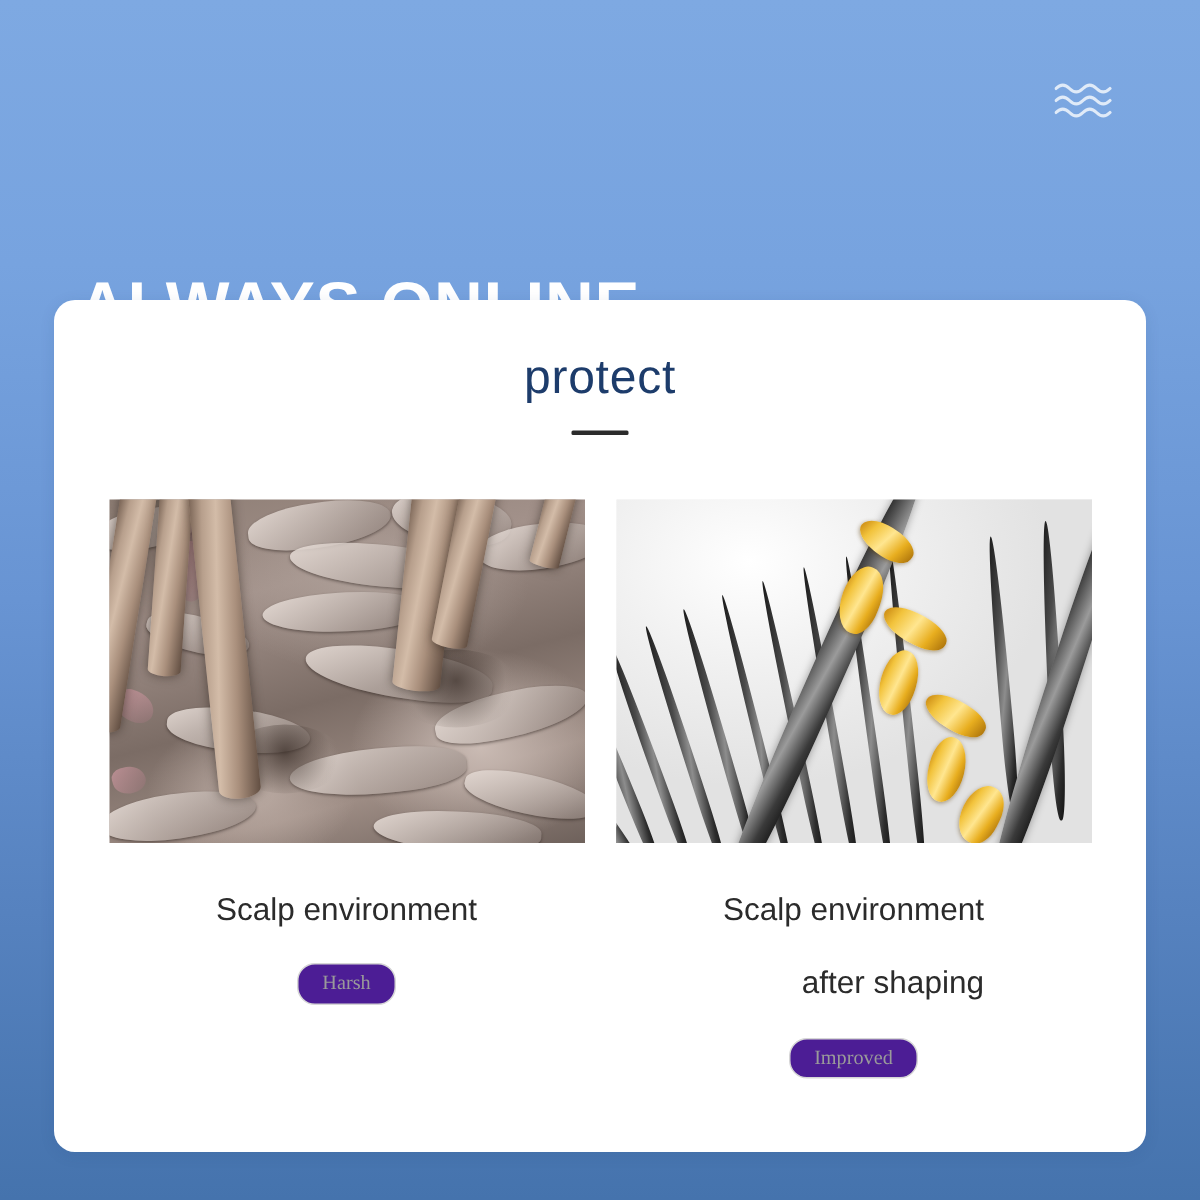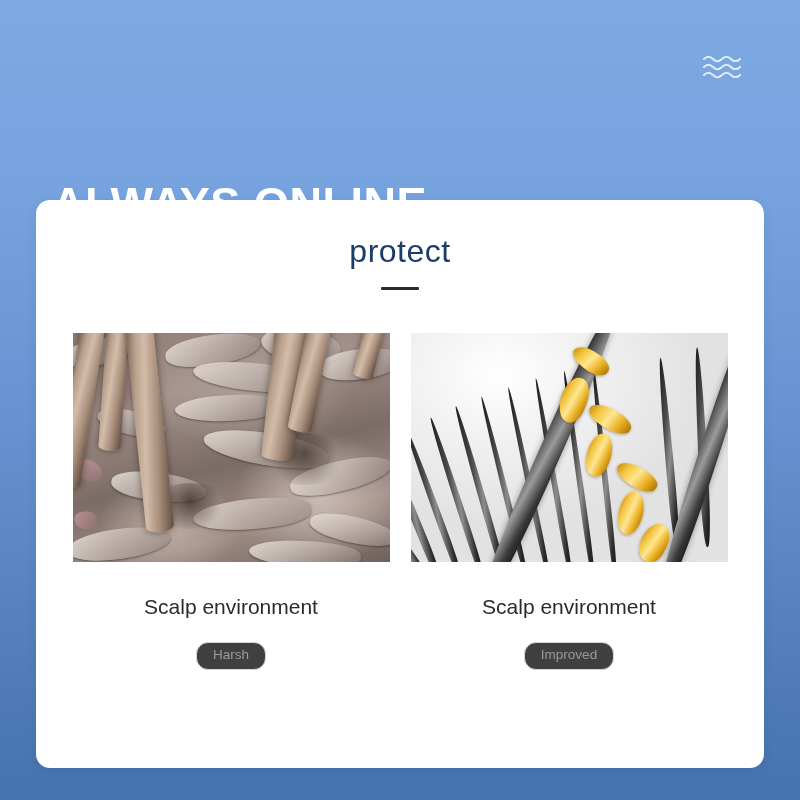--- a/index.html
+++ b/index.html
@@ -175,24 +175,24 @@
   }
   .caption .cline { display: block; white-space: nowrap; }
 
   .badge {
     margin-top: 11px;
     display: inline-block;
     padding: 4px 16px 5px 16px;
     border: 1px solid #d6d6d6;
     border-radius: 12px;
     color: #9a9a9a;
-    font-family: Liberation Sans, sans-serif;
+    font-family: Liberation Serif, serif;
     font-size: 13.5px;
     line-height: 1.2;
-    background: #404040;
+    background: #4c1d95;
   }
 </style>
 </head>
 <body>
 
 <div class="poster">
 
   <div class="headline">
     <span class="line">ALWAYS ONLINE</span>
     <span class="line">VISIBLE REPAIR POWER</span>
@@ -276,19 +276,20 @@
           <div class="ribbon" style="left:150px; top:44px;  width:26px; height:46px; transform:rotate(20deg);  border-radius:50% 50% 45% 55%;"></div>
           <div class="ribbon" style="left:176px; top:76px;  width:46px; height:20px; transform:rotate(30deg);  border-radius:55% 45% 50% 50%;"></div>
           <div class="ribbon" style="left:176px; top:100px; width:24px; height:44px; transform:rotate(16deg);  border-radius:50% 50% 48% 52%;"></div>
           <div class="ribbon" style="left:204px; top:134px; width:44px; height:20px; transform:rotate(32deg);  border-radius:58% 42% 52% 48%;"></div>
           <div class="ribbon" style="left:208px; top:158px; width:24px; height:44px; transform:rotate(14deg);  border-radius:48% 52% 50% 50%;"></div>
           <div class="ribbon" style="left:230px; top:190px; width:26px; height:40px; transform:rotate(26deg);  border-radius:52% 48% 46% 54%;"></div>
         </div>
 
         <div class="caption">
           <span class="cline">Scalp environment</span>
+          <span class="cline">after shaping</span>
         </div>
         <span class="badge">Improved</span>
       </div>
 
     </div>
   </div>
 </div>
 
 </body></html>

